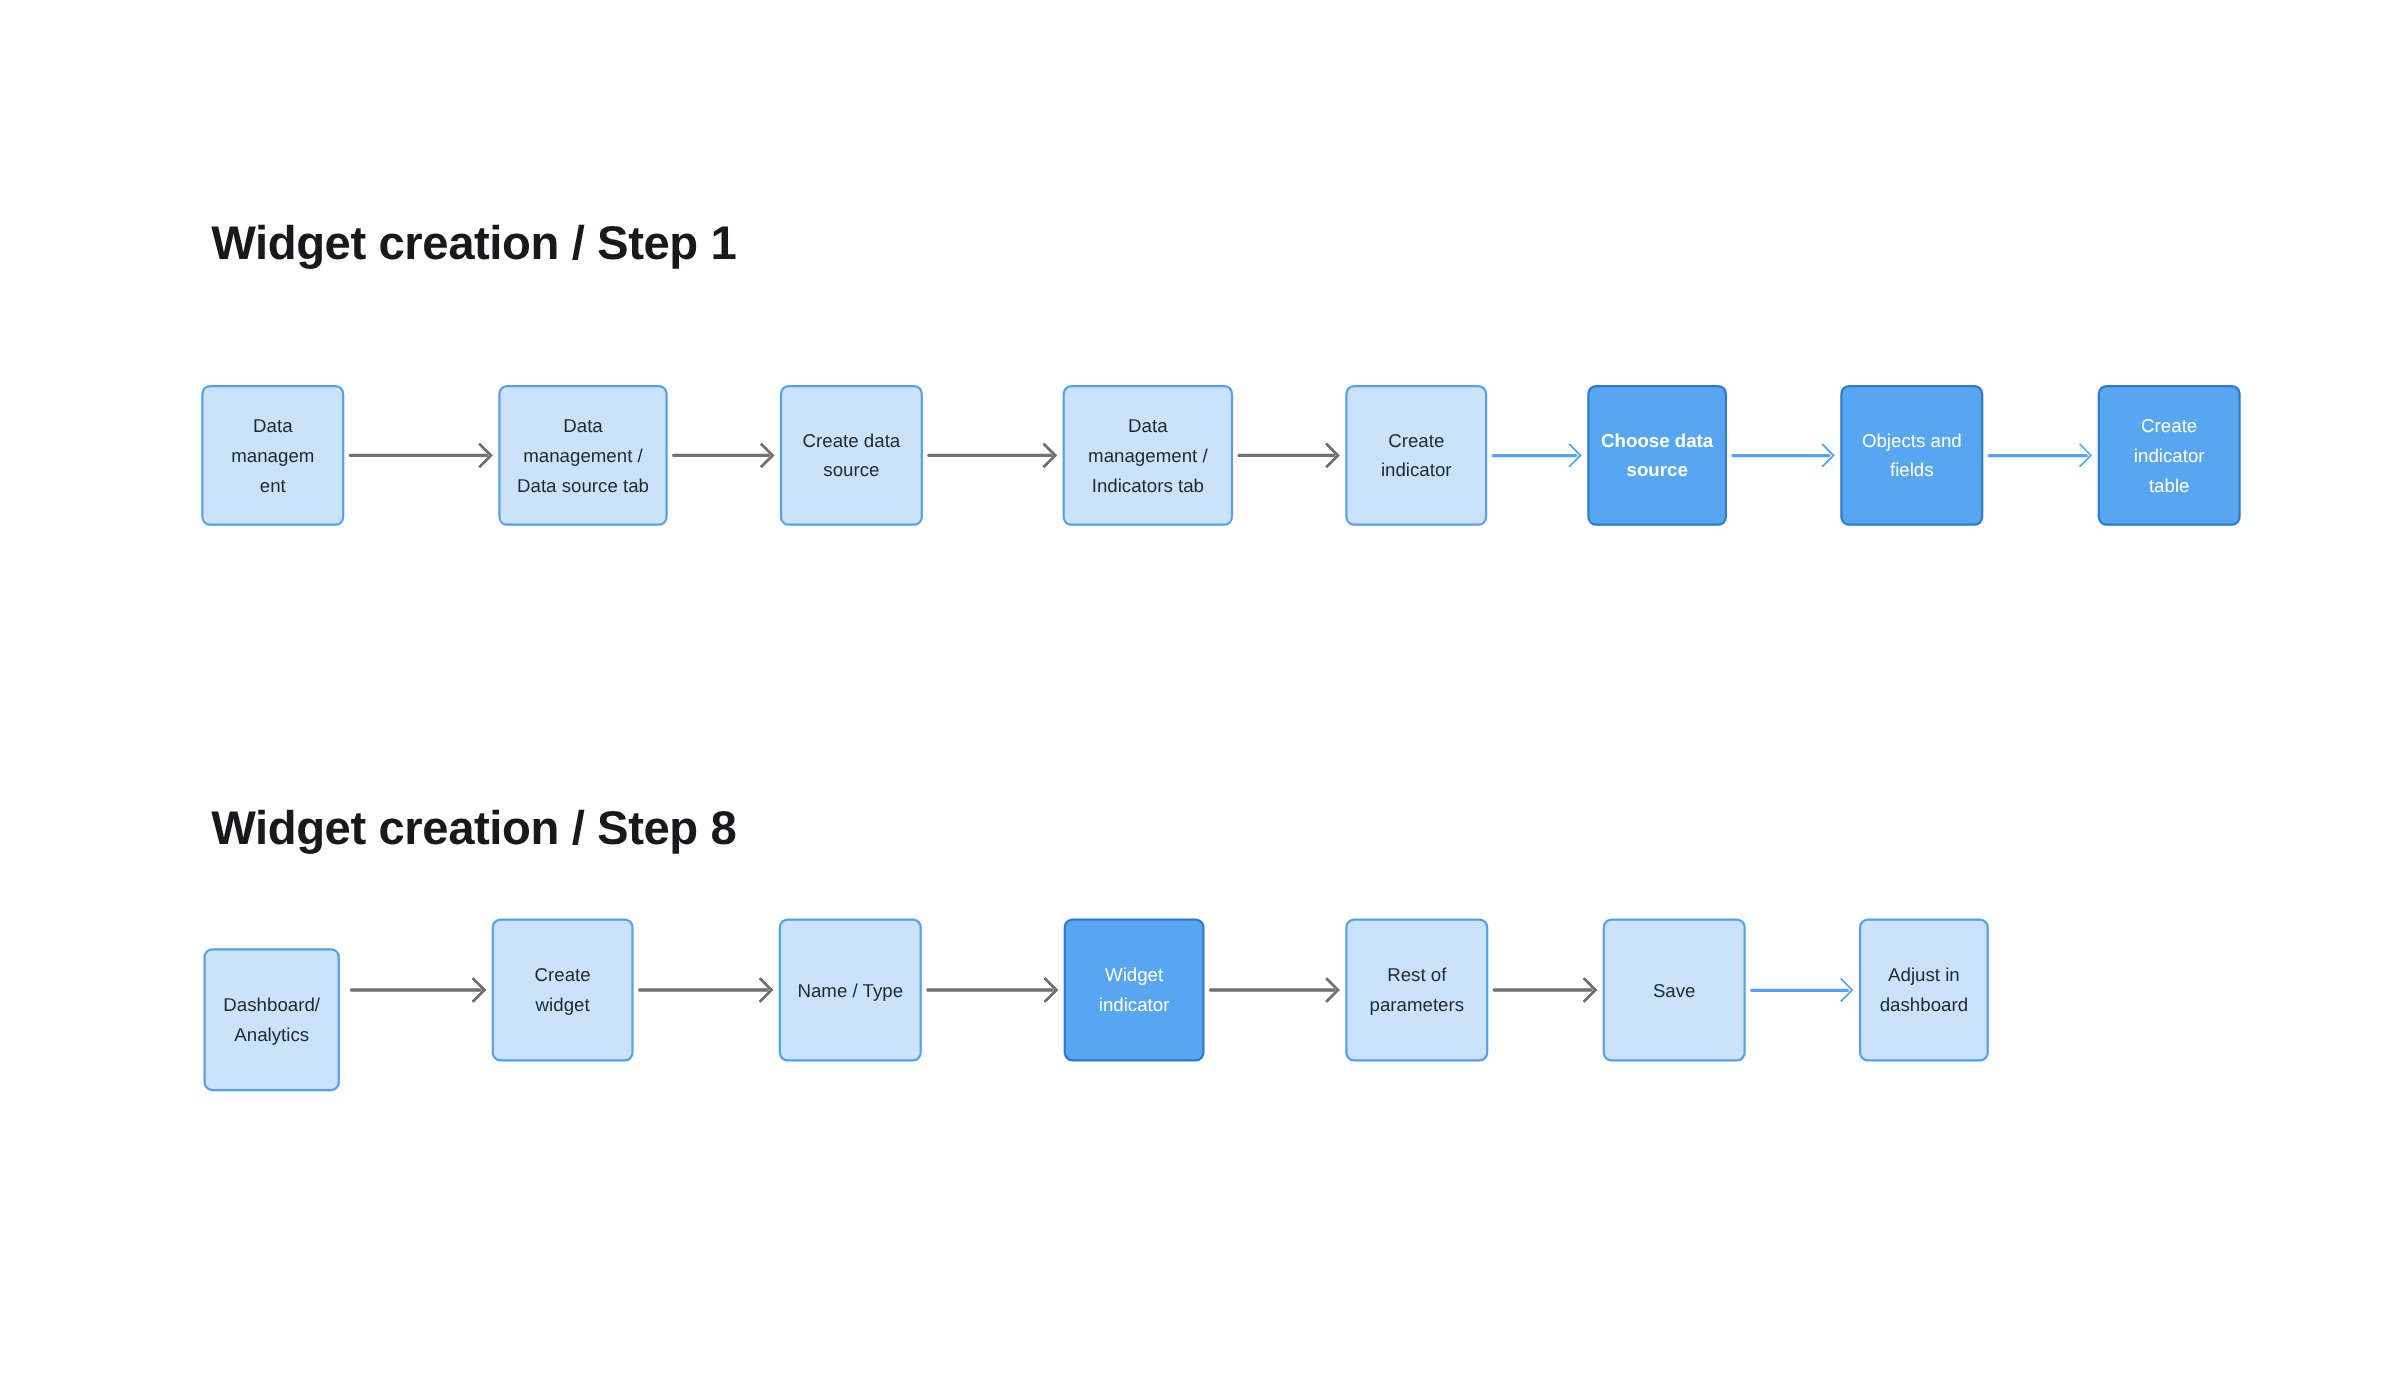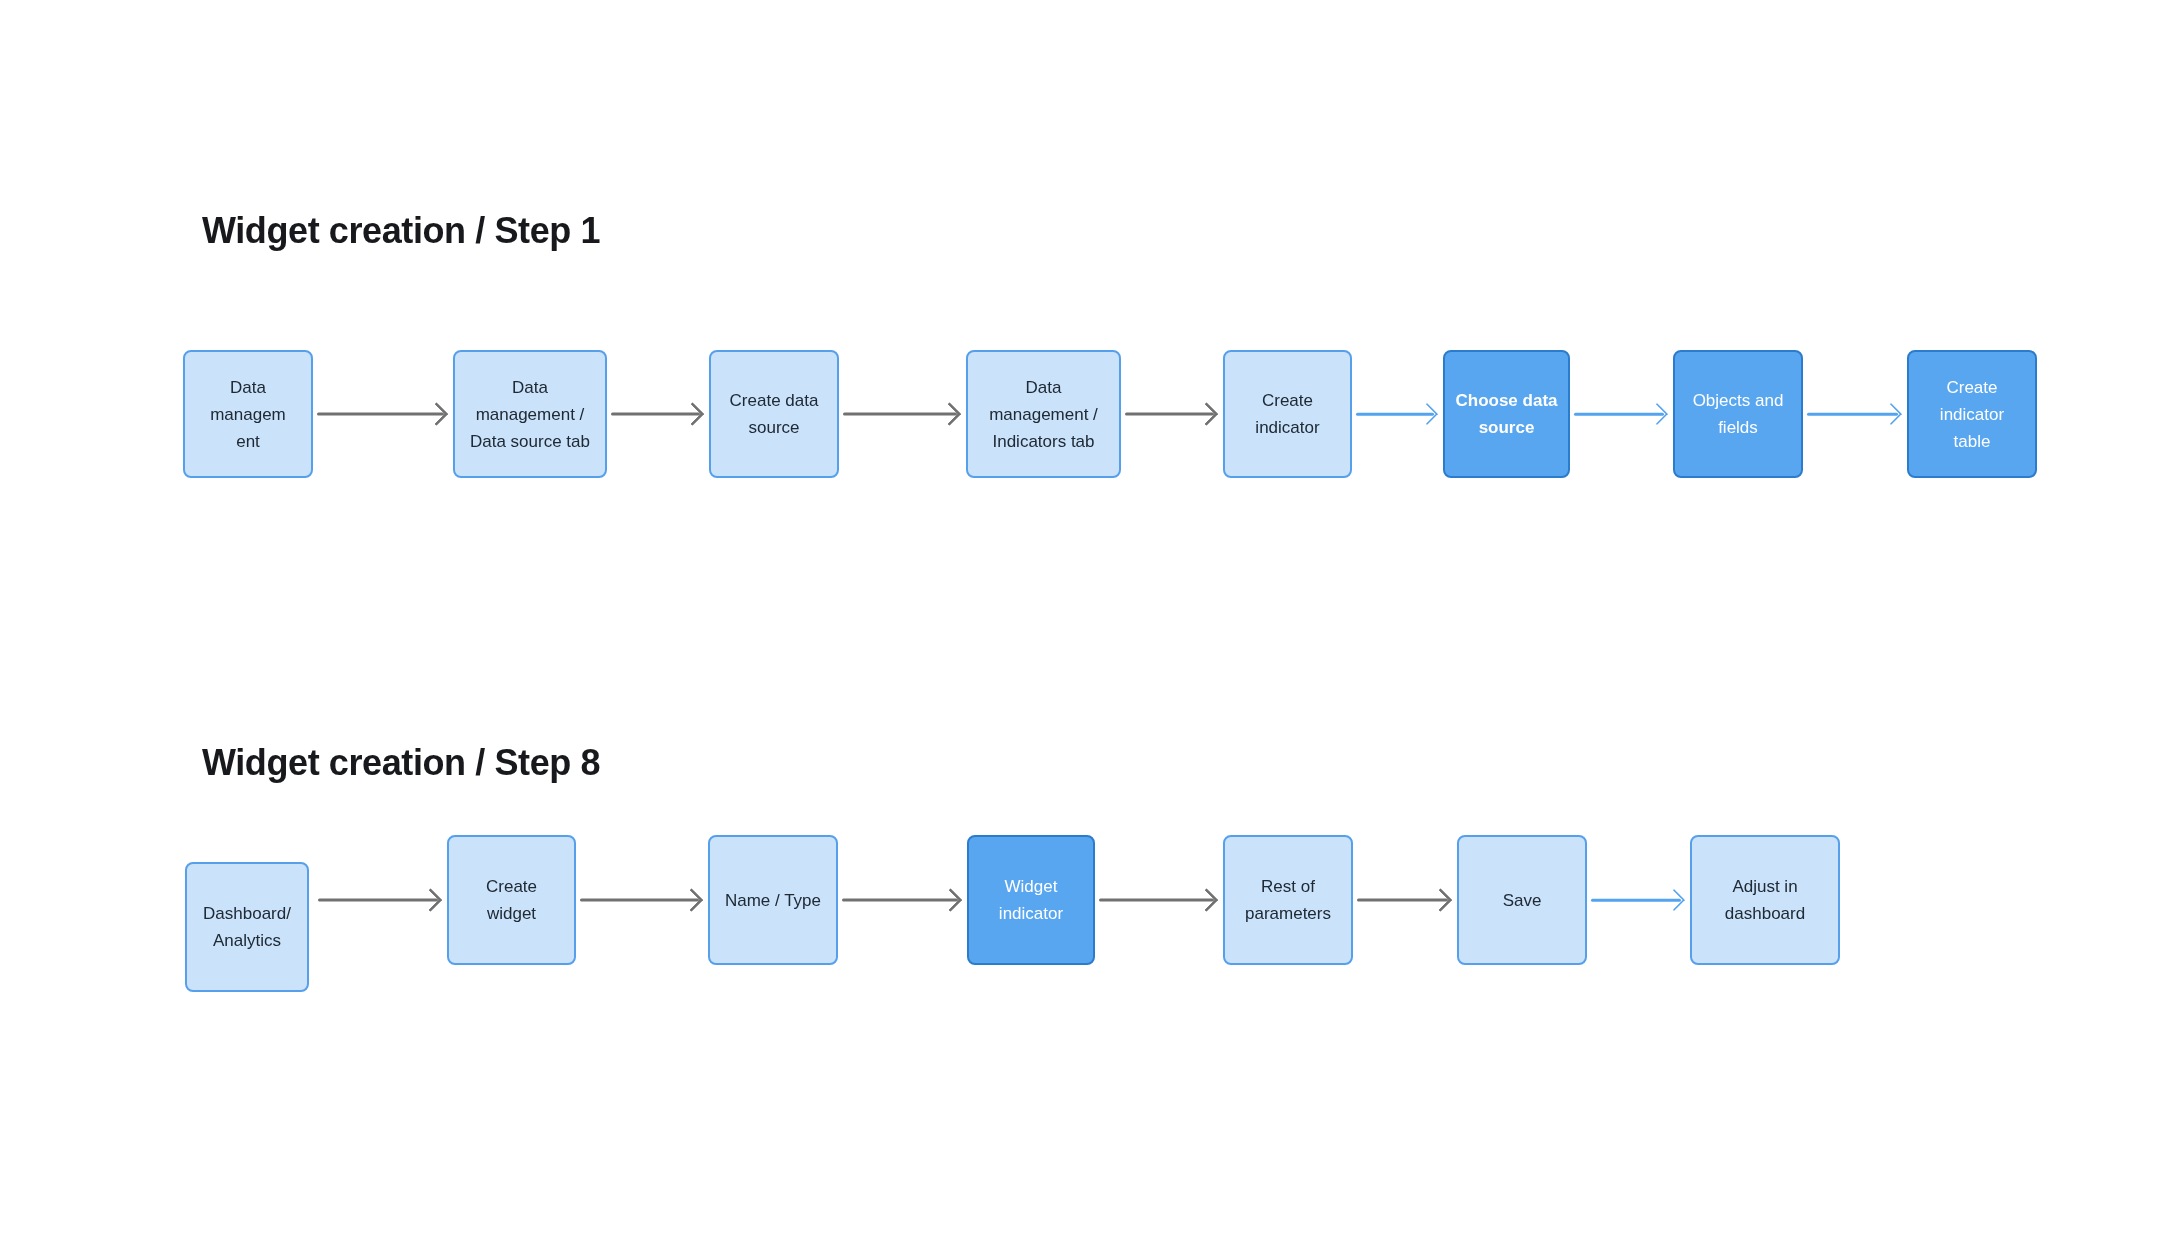--- a/index.html
+++ b/index.html
@@ -10,22 +10,22 @@
   }
   .canvas {
     position: relative;
     width: 2180px;
     height: 1254px;
     background: #ffffff;
     overflow: hidden;
   }
   .title {
     position: absolute;
-    margin: 18px;
-    font-size: 36px;
+    margin: 8px;
+    font-size: 43px;
     line-height: 54px;
     font-weight: 600;
     letter-spacing: -0.4px;
     color: #17191c;
     white-space: nowrap;
   }
   .node {
     position: absolute;
     box-sizing: border-box;
     border-radius: 8px;
@@ -209,18 +209,18 @@
   </div>
 
   <div class="node light" style="left:1457px; top:835px; width:130px; height:130px;">
     <span class="node-label">Save</span>
   </div>
   <div class="arrow blue" style="left:1591px; top:888px; width:94px;">
     <span class="line"></span>
     <span class="head"></span>
   </div>
 
-  <div class="node light" style="left:1690px; top:835px; width:150px; height:130px;">
+  <div class="node light" style="left:1690px; top:835px; width:118px; height:130px;">
     <span class="node-label">Adjust in
 dashboard</span>
   </div>
 
 </div>
 
 </body></html>

